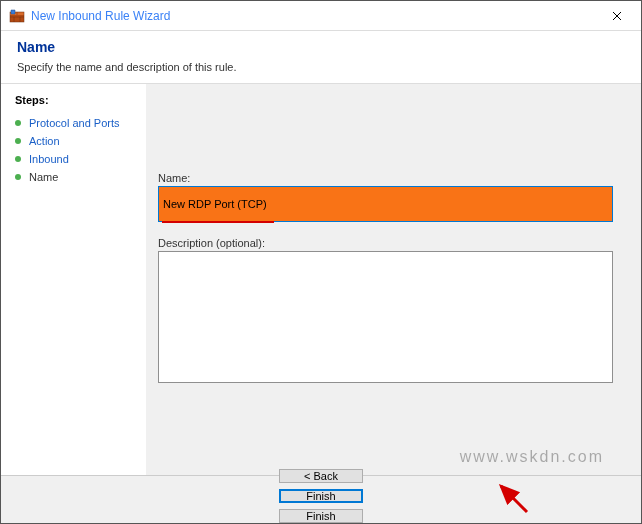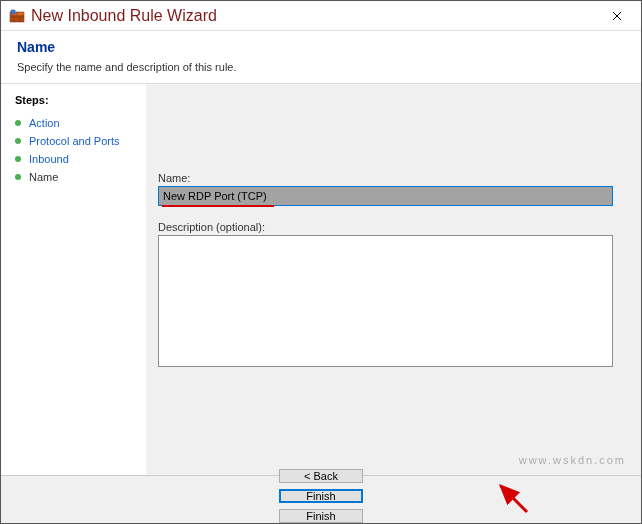--- a/index.html
+++ b/index.html
@@ -26,22 +26,22 @@
       padding: 0 2px 0 8px;
       background: #fff;
       border-bottom: 1px solid #ddd;
     }
     .titlebar .icon {
       width: 16px; height: 16px; margin-right: 6px;
       display: inline-flex; align-items: center; justify-content: center;
     }
     .titlebar .title {
       flex: 1;
-      font-size: 16px;
-      color: #7f1d1d;
+      font-size: 12px;
+      color: #3b82f6;
     }
     .titlebar .close {
       width: 45px;
       height: 29px;
       display: flex;
       align-items: center;
       justify-content: center;
       font-size: 14px;
       cursor: pointer;
     }
@@ -102,26 +102,26 @@
       flex-direction: column;
     }
     .field-group { margin-top: 70px; }
     .field-label {
       font-size: 11px;
       color: #333;
       margin-bottom: 2px;
     }
     .text-input {
       width: 100%;
-      height: 20px;
+      height: 36px;
       border: 1px solid #0078d4;
       padding: 1px 4px;
       font-size: 11px;
       font-family: inherit;
-      background: #a3a3a3;
+      background: #f97316;
       outline: none;
     }
     .underline {
       border-bottom: 2px solid #d40000;
       width: 112px;
       margin-top: -1px;
       margin-left: 4px;
       position: relative;
       z-index: 2;
     }
@@ -157,23 +157,23 @@
       font-family: inherit;
       cursor: pointer;
       padding: 0 8px;
     }
     .btn.default {
       border: 1px solid #0078d4;
       box-shadow: inset 0 0 0 1px #0078d4;
     }
     .watermark {
       position: absolute;
-      right: 16px;
+      right: 38px;
       bottom: 58px;
-      font-size: 11px;
+      font-size: 16px;
       color: rgba(0,0,0,0.3);
       letter-spacing: 2px;
       pointer-events: none;
     }
     .arrow-annot {
       position: absolute;
       left: 495px;
       top: 480px;
       pointer-events: none;
       z-index: 10;
@@ -208,25 +208,25 @@
     <h1>Name</h1>
     <div class="subtitle">Specify the name and description of this rule.</div>
   </div>
 
   <div class="body">
     <div class="sidebar">
       <div class="steps-label">Steps:</div>
       <ul>
         <li>
           <span class="bullet"></span>
+          <span>Protocol and Ports</span>
+        </li>
+        <li>
+          <span class="bullet"></span>
           <span>Action</span>
-        </li>
-        <li>
-          <span class="bullet"></span>
-          <span>Protocol and Ports</span>
         </li>
         <li>
           <span class="bullet"></span>
           <span>Inbound</span>
         </li>
         <li class="current">
           <span class="bullet"></span>
           <span>Name</span>
         </li>
       </ul>

